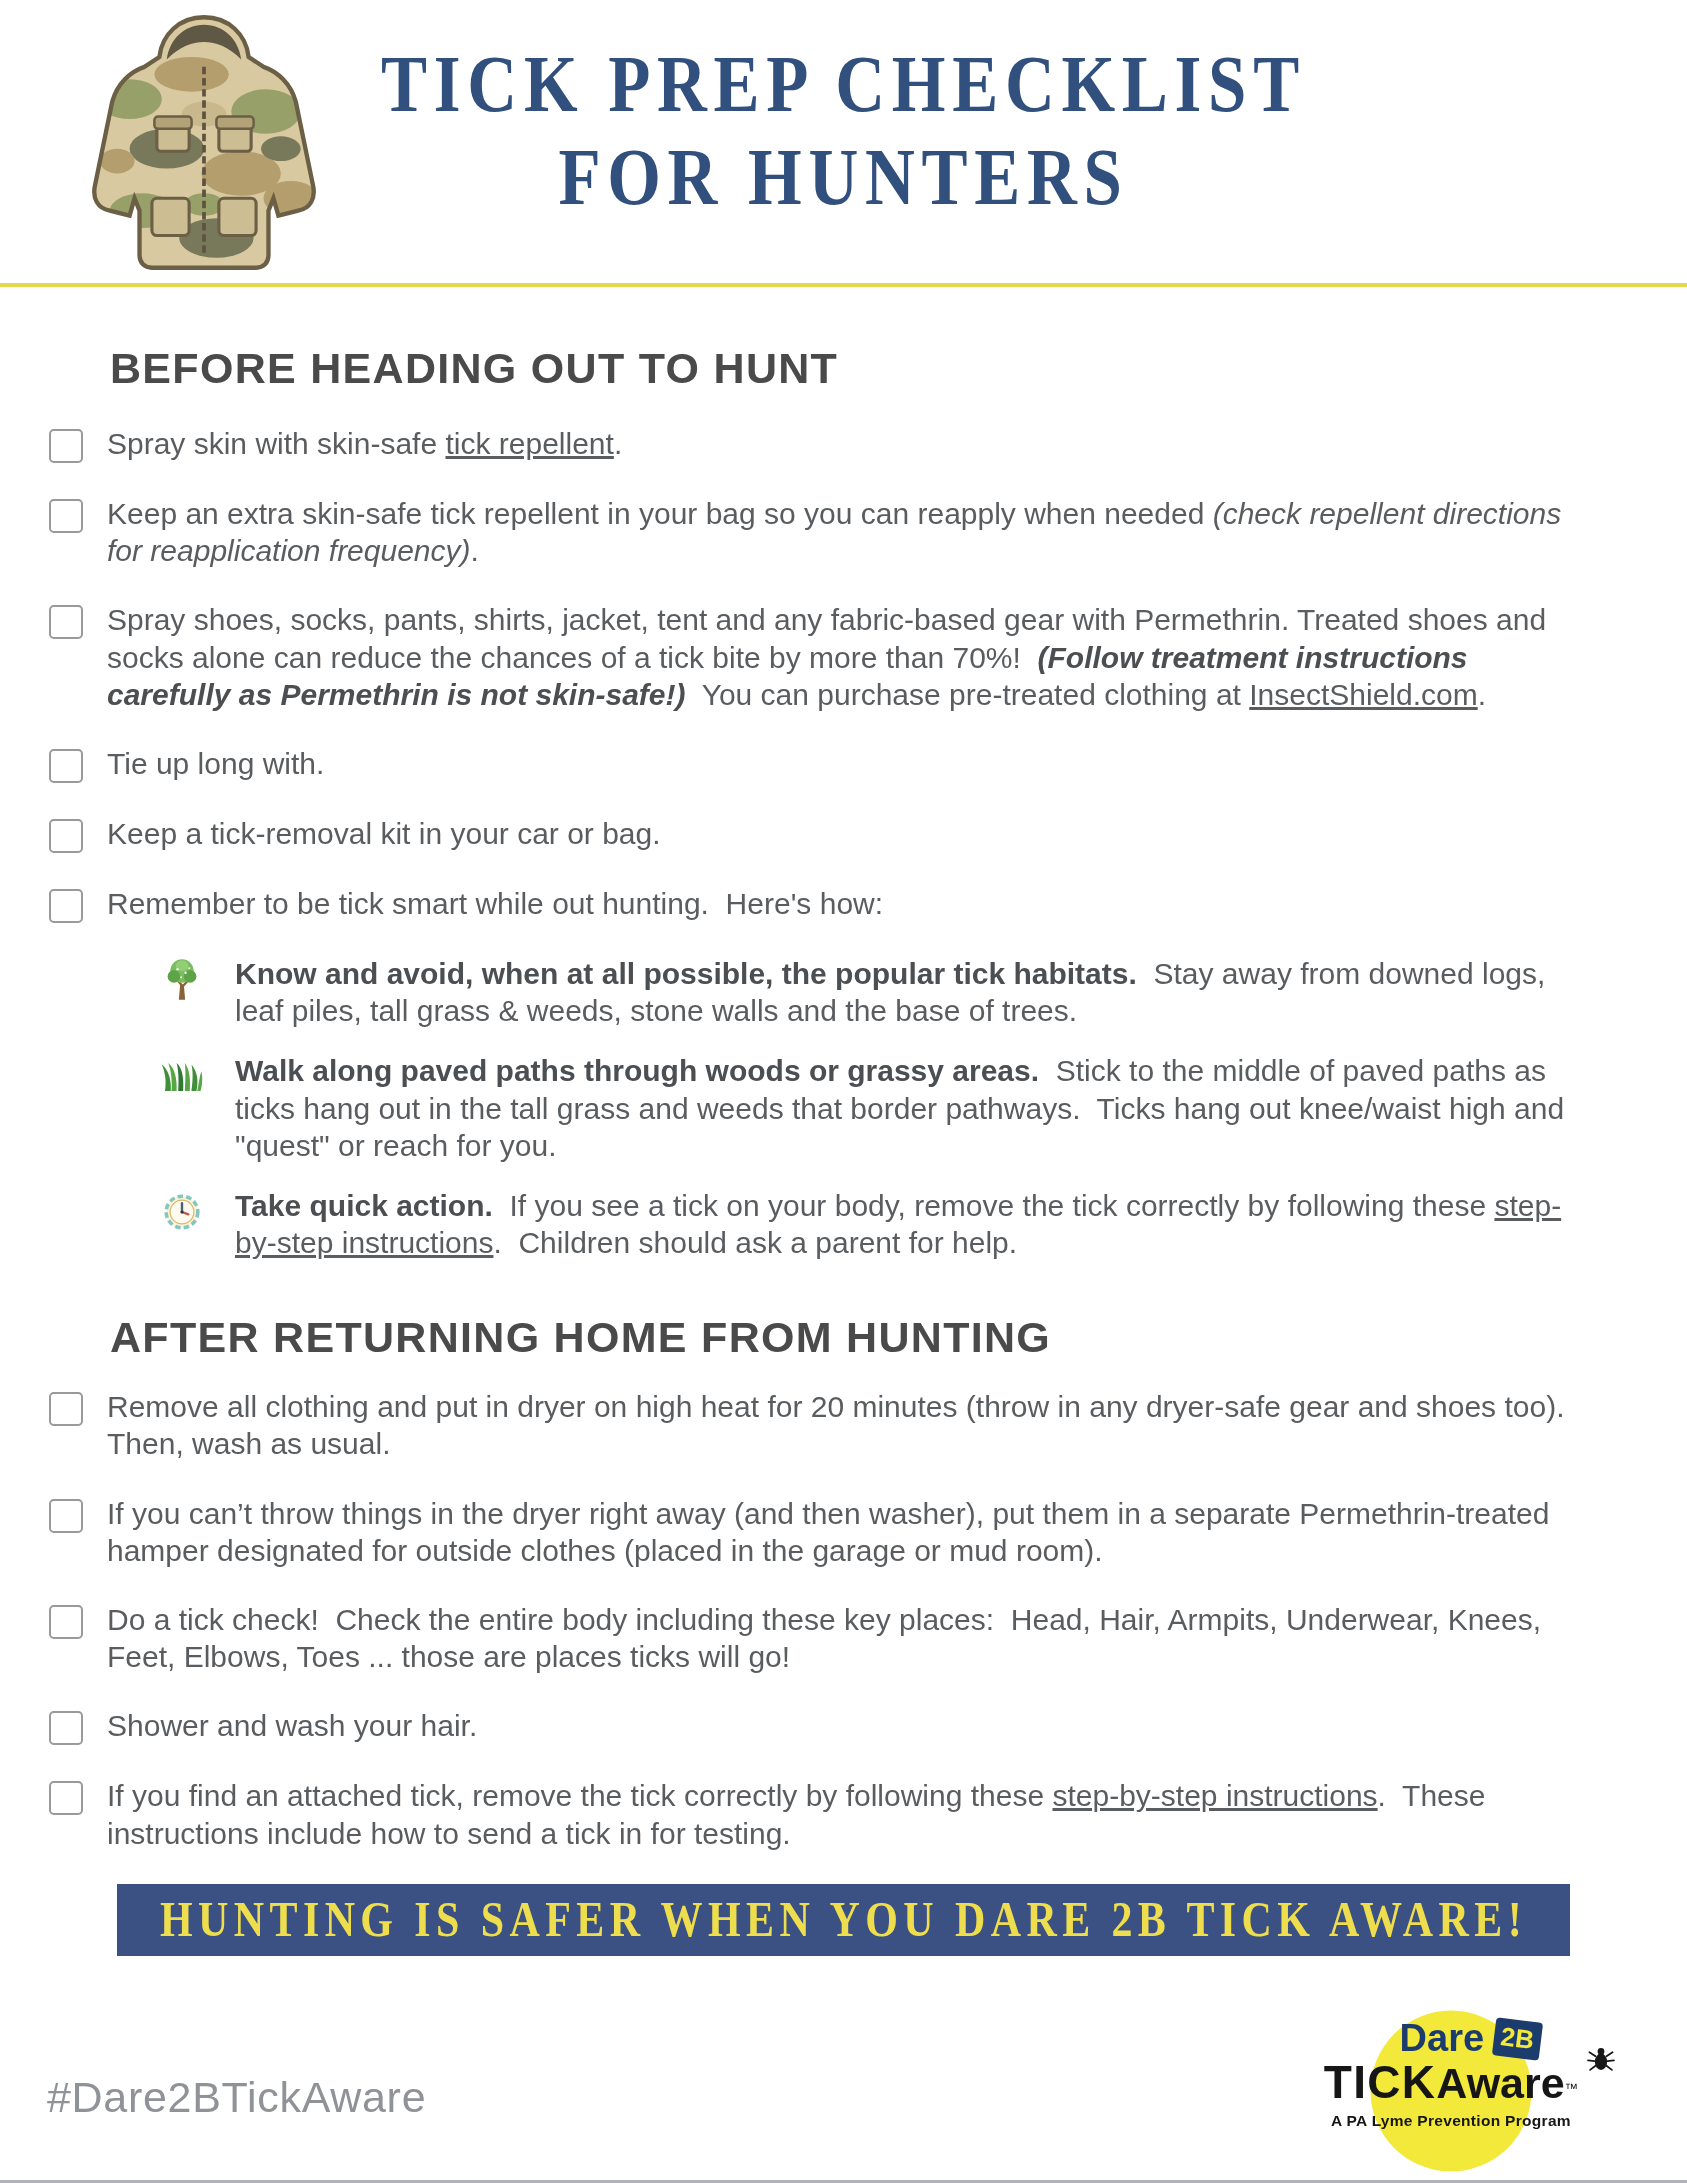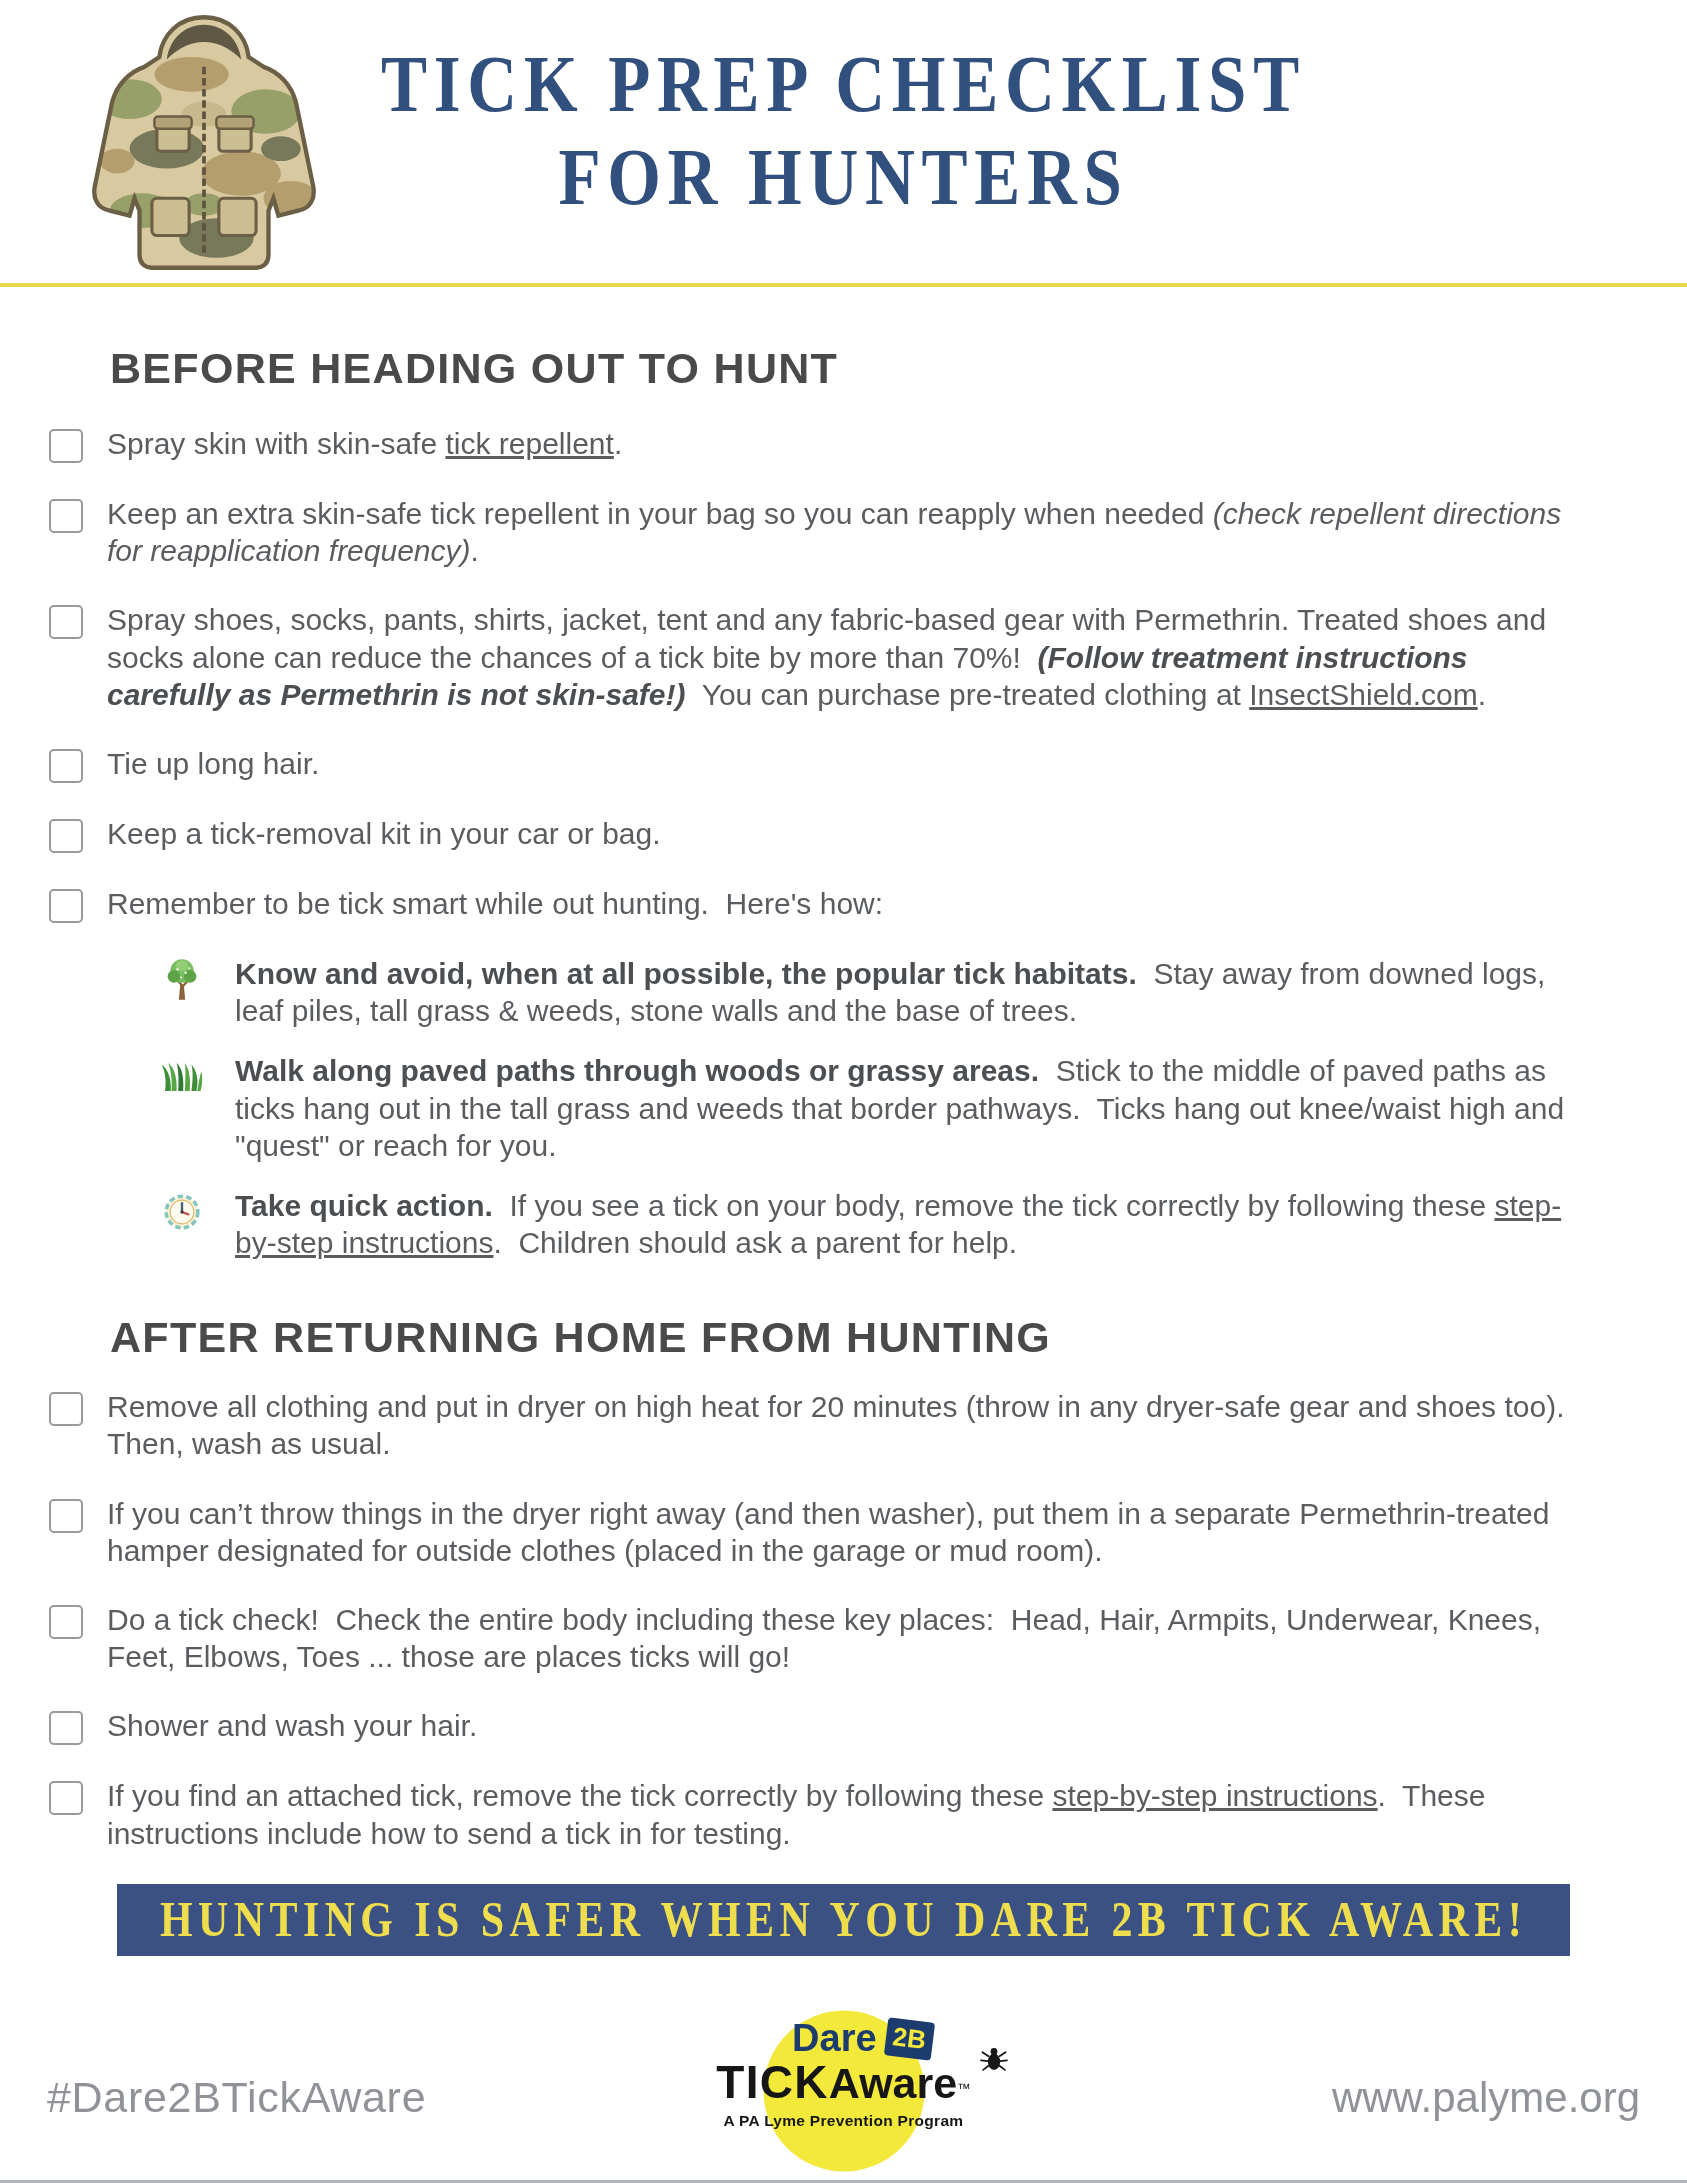--- a/index.html
+++ b/index.html
@@ -150,21 +150,21 @@
         <div class="item" data-name="checklist-item">
           <span class="checkbox" data-name="checkbox"></span>
           <p class="item-text" data-name="item-text"><span class="seg-n" data-name="text-segment">Keep an extra skin-safe tick repellent in your bag so you can reapply when needed </span><span class="seg-i" data-name="text-segment">(check repellent directions for reapplication frequency)</span><span class="seg-n" data-name="text-segment">.</span></p>
         </div>
         <div class="item" data-name="checklist-item">
           <span class="checkbox" data-name="checkbox"></span>
           <p class="item-text" data-name="item-text"><span class="seg-n" data-name="text-segment">Spray shoes, socks, pants, shirts, jacket, tent and any fabric-based gear with Permethrin. Treated shoes and socks alone can reduce the chances of a tick bite by more than 70%!  </span><span class="seg-bi" data-name="text-segment">(Follow treatment instructions carefully as Permethrin is not skin-safe!)</span><span class="seg-n" data-name="text-segment">  You can purchase pre-treated clothing at </span><span class="seg-u" data-name="insectshield-link">InsectShield.com</span><span class="seg-n" data-name="text-segment">.</span></p>
         </div>
         <div class="item" data-name="checklist-item">
           <span class="checkbox" data-name="checkbox"></span>
-          <p class="item-text" data-name="item-text"><span class="seg-n" data-name="text-segment">Tie up long hair.</span></p>
+          <p class="item-text" data-name="item-text"><span class="seg-n" data-name="text-segment">Tie up long with.</span></p>
         </div>
         <div class="item" data-name="checklist-item">
           <span class="checkbox" data-name="checkbox"></span>
           <p class="item-text" data-name="item-text"><span class="seg-n" data-name="text-segment">Keep a tick-removal kit in your car or bag.</span></p>
         </div>
         <div class="item" data-name="checklist-item">
           <span class="checkbox" data-name="checkbox"></span>
           <p class="item-text" data-name="item-text"><span class="seg-n" data-name="text-segment">Remember to be tick smart while out hunting.  Here's how:</span></p>
         </div>
         <div class="subitem" data-name="checklist-subitem">
@@ -257,18 +257,17 @@
       <span class="logo-bug" data-name="tick-bug-icon">
         <svg viewBox="0 0 44 44" width="30" height="30" xmlns="http://www.w3.org/2000/svg">
           <path d="M14,18 L5,12 M13,25 L3,24 M14,32 L6,38 M30,18 L39,12 M31,25 L41,24 M30,32 L38,38" stroke="#181818" stroke-width="2.6" fill="none" stroke-linecap="round"></path>
           <ellipse cx="22" cy="26" rx="9" ry="12" fill="#181818"></ellipse>
           <circle cx="22" cy="11" r="5" fill="#181818"></circle>
         </svg>
       </span>
       <div class="logo-tagline" data-name="logo-tagline">A PA Lyme Prevention Program</div>
     </div>
 
-    <div class="site-url" data-name="website-url">www.palyme.org</div>
   </footer>
 
   <div class="bottom-line" data-name="page-bottom-edge"></div>
 </div>
 
 
 </body></html>

